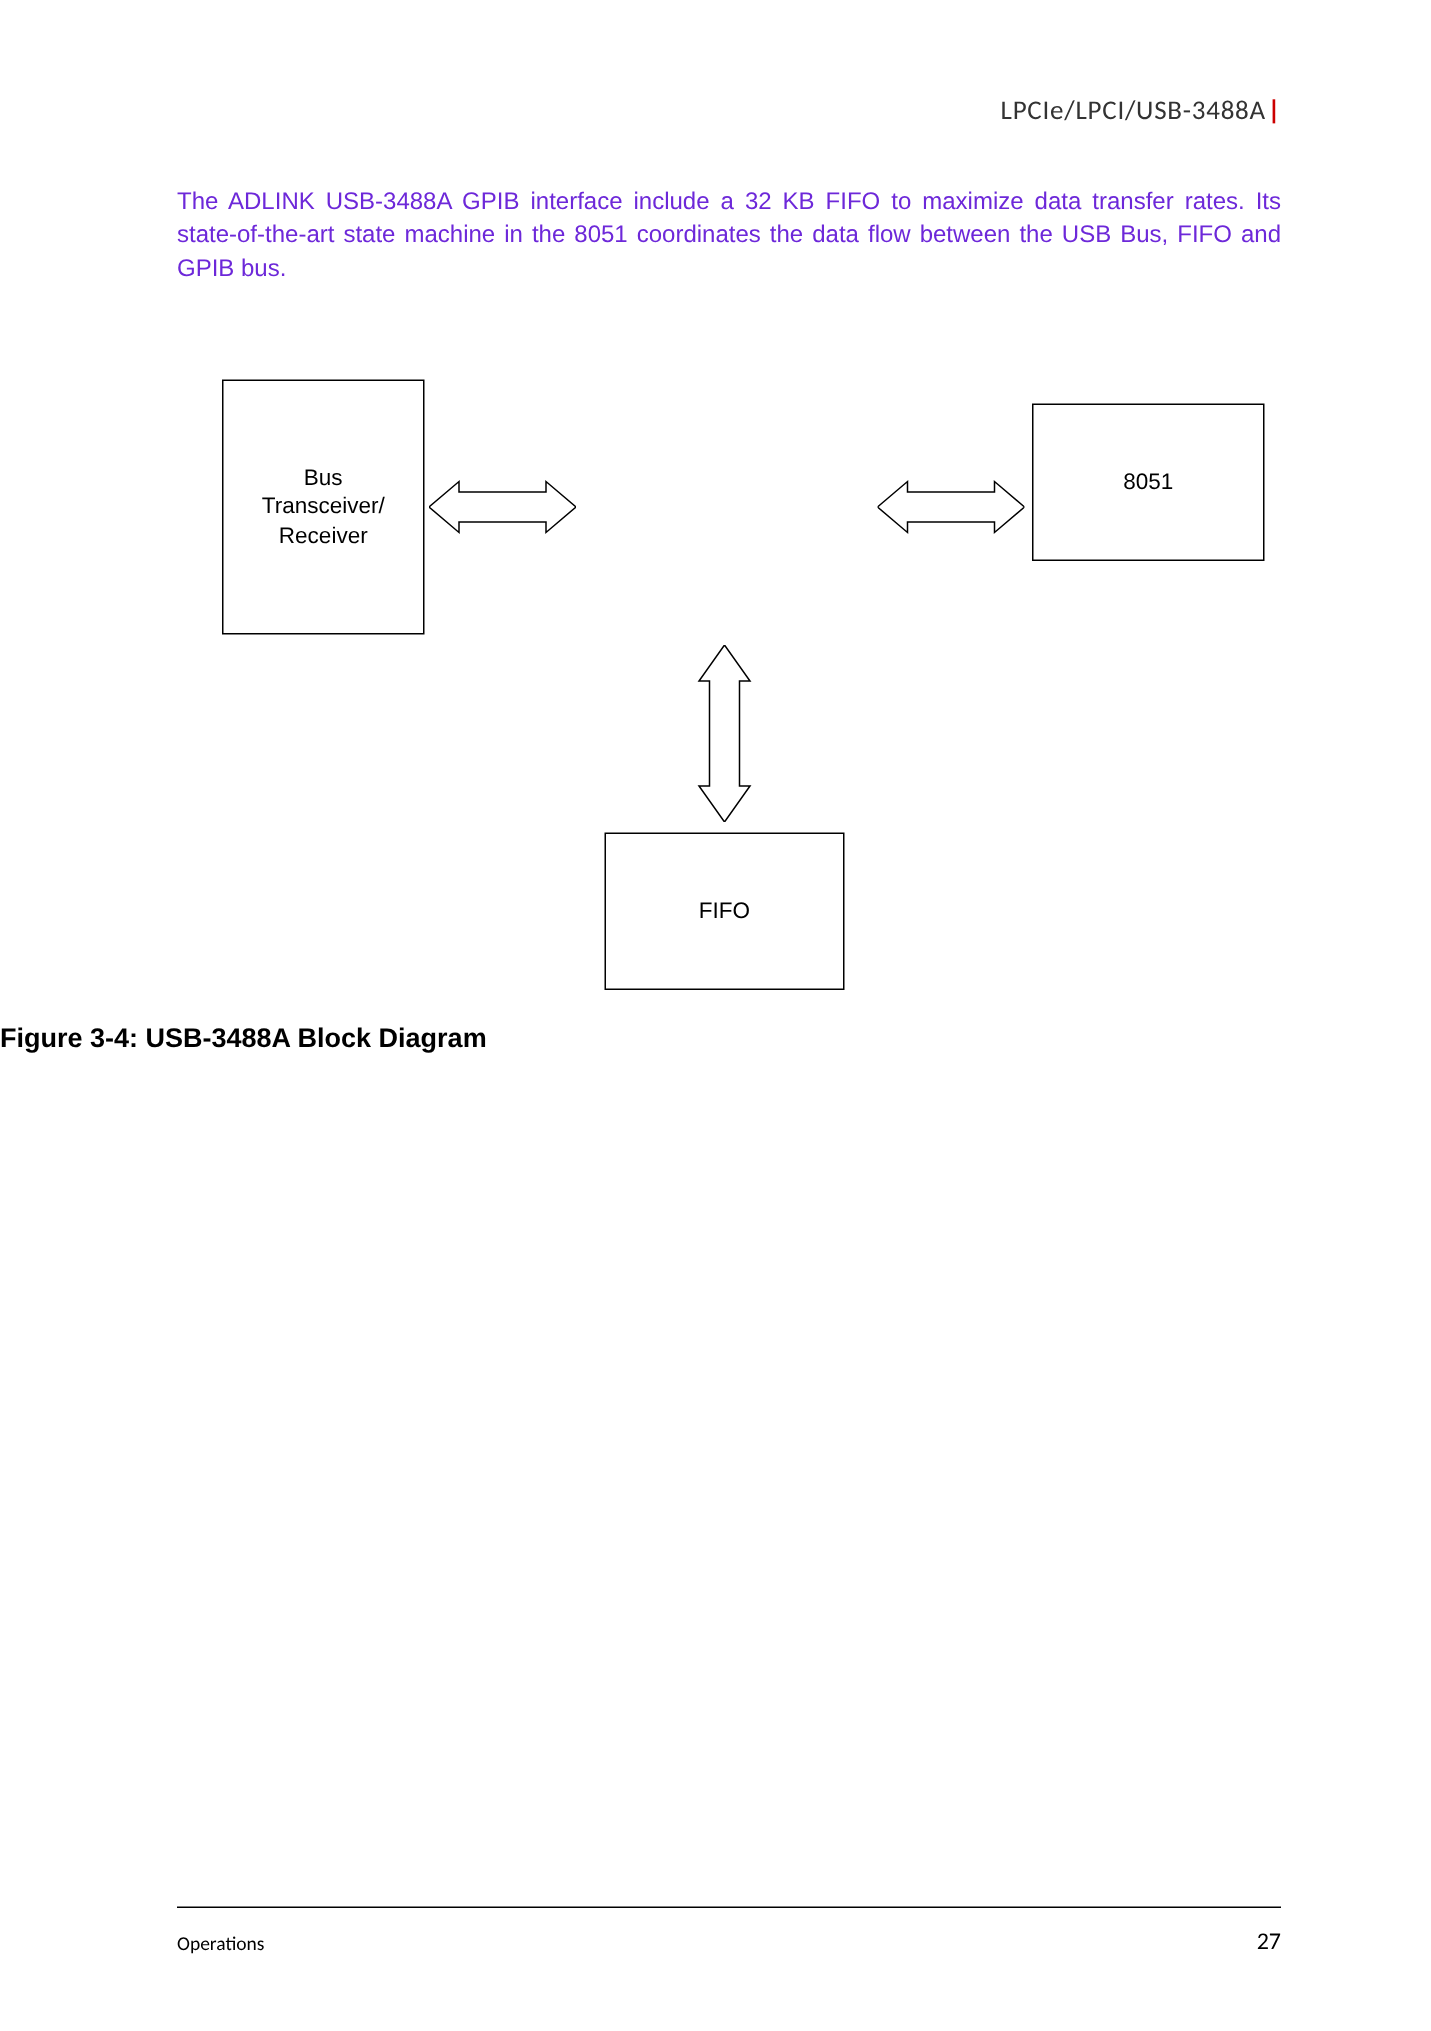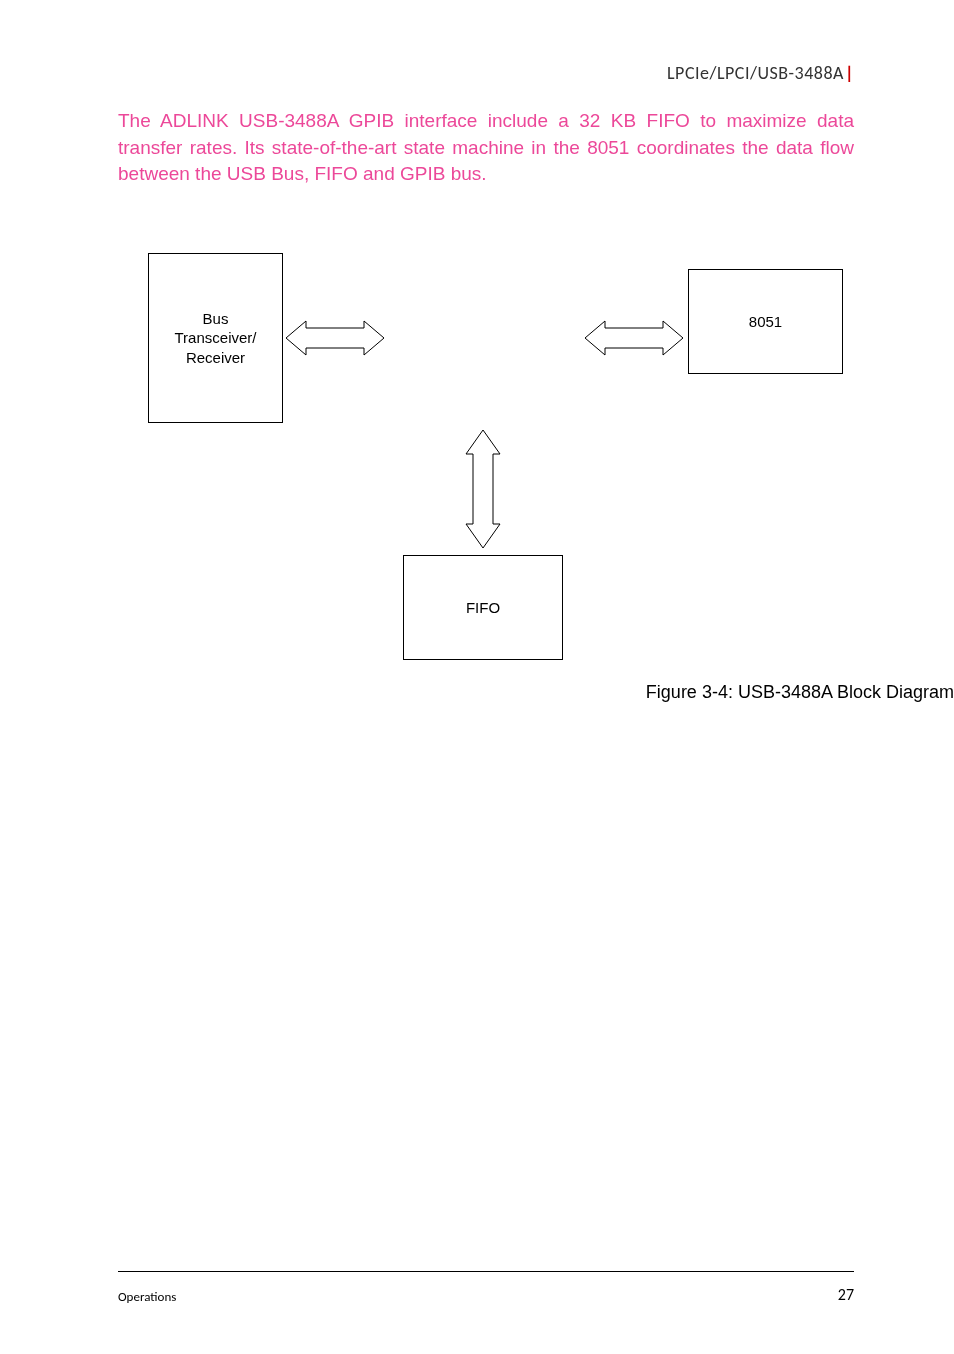--- a/index.html
+++ b/index.html
@@ -24,27 +24,27 @@
       color: #333;
       letter-spacing: 0.5px;
     }
     .header-text .bar {
       color: #cc0000;
       font-weight: bold;
       margin-left: 1px;
     }
     .body-text {
       position: absolute;
-      top: 108px;
+      top: 124px;
       left: 118px;
       right: 100px;
-      font-size: 19px;
+      font-size: 16px;
       line-height: 1.4;
       text-align: justify;
-      color: #ec4899;
+      color: #6d28d9;
     }
     .diagram-container {
       position: absolute;
       top: 245px;
       left: 118px;
       width: 740px;
       height: 430px;
     }
     .block {
       position: absolute;
@@ -85,22 +85,22 @@
       position: absolute;
     }
     .arrow-v {
       position: absolute;
     }
     .figure-caption {
       position: absolute;
       top: 682px;
       left: 0;
       right: 0;
-      text-align: right;
-      font-weight: normal;
+      text-align: left;
+      font-weight: bold;
       font-size: 18px;
     }
     .footer-line {
       position: absolute;
       bottom: 82px;
       left: 118px;
       right: 100px;
       border-top: 1px solid #000;
     }
     .footer-left {

